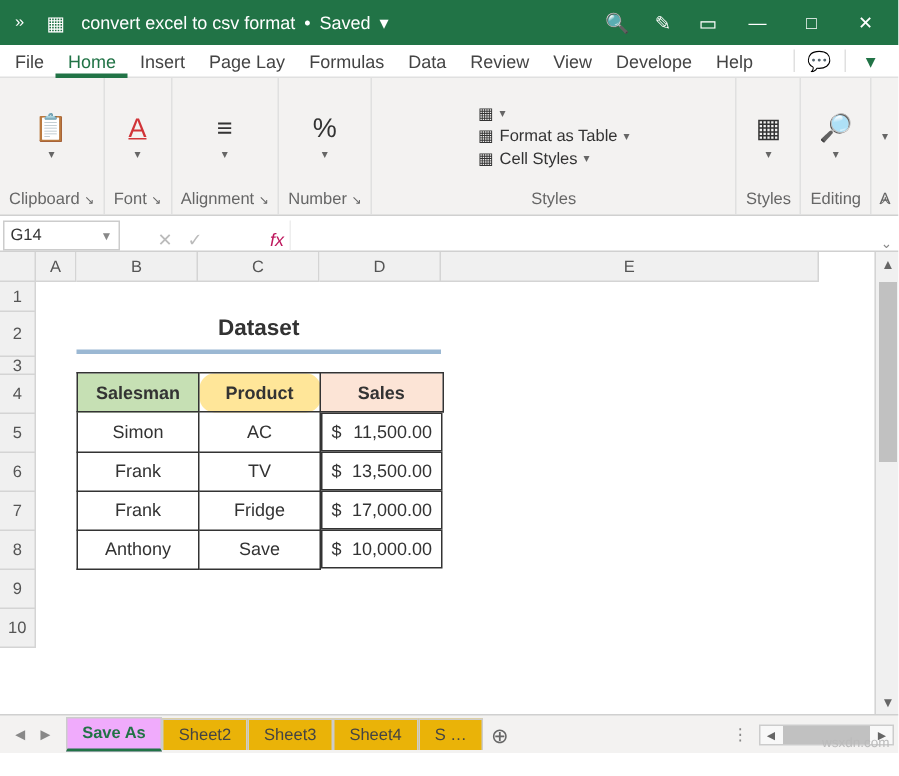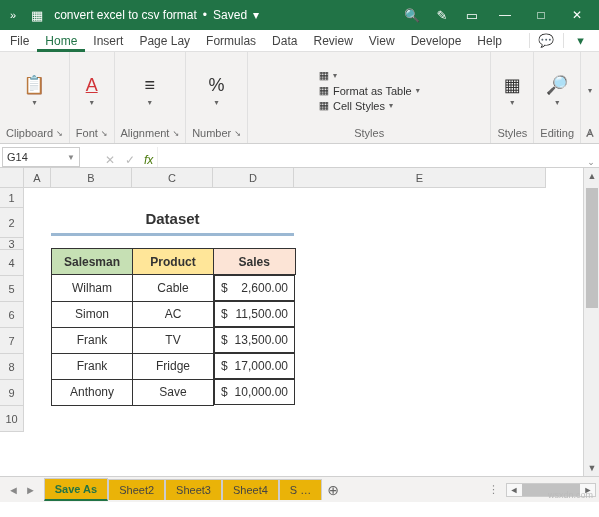--- a/index.html
+++ b/index.html
@@ -24,48 +24,48 @@
 .ribbtn .ico { font-size: 18px; }
 .drop { font-size: 8px; color: #666; }
 .styles-col { display: flex; flex-direction: column; gap: 2px; font-size: 11px; padding: 2px 4px; }
 .styles-col .srow { display: flex; align-items: center; gap: 4px; }
 .ribbon-collapse { position: absolute; right: 4px; bottom: 2px; font-size: 10px; color: #666; }
 .namebox-row { height: 24px; display: flex; align-items: flex-end; border-bottom: 1px solid #d0d0d0; background: #fff; }
 .namebox { width: 78px; border: 1px solid #ccc; height: 20px; margin: 0 2px; padding: 0 4px; display: flex; align-items: center; font-size: 11px; }
 .namebox .dd { font-size: 8px; color: #888; margin-left: auto; }
 .fxspacer { width: 18px; }
 .fxbtn { width: 20px; text-align: center; color: #bbb; font-size: 12px; }
-.fxlabel { font-style: italic; font-size: 12px; padding: 0 4px; color: #4d7c0f; }
+.fxlabel { font-style: italic; font-size: 12px; padding: 0 4px; color: #be185d; margin-left: 36px; }
 .fxbar { flex: 1; border-left: 1px solid #eee; height: 20px; }
 .fxexpand { width: 16px; text-align: center; color: #888; font-size: 9px; }
 .grid-area { display: flex; height: 308px; position: relative; background: #fff; }
 .colheads { display: flex; height: 20px; }
 .rowh, .colh, .corner { background: #f0f0f0; border-right: 1px solid #d4d4d4; border-bottom: 1px solid #d4d4d4; font-size: 11px; color: #555; display: flex; align-items: center; justify-content: center; }
 .corner { width: 24px; height: 20px; }
 .colh { height: 20px; }
 .rowh { width: 24px; }
 .colA { width: 27px; } .colB { width: 81px; } .colC { width: 81px; } .colD { width: 81px; } .colE { width: 252px; }
 .grid-body { display: flex; }
 .rowheads { display: flex; flex-direction: column; }
 .cells { position: relative; width: 546px; }
 .dataset-title { position: absolute; left: 27px; top: 18px; width: 243px; height: 30px; border-bottom: 3px solid #9bb8d3; text-align: center; font-weight: bold; font-size: 15px; padding-top: 4px; }
 .dtable { position: absolute; left: 27px; top: 60px; border-collapse: collapse; }
 .dtable th, .dtable td { border: 1px solid #333; height: 26px; font-size: 12px; width: 81px; text-align: center; }
 .dtable th { font-weight: bold; }
 .dtable th.h1 { background: #c6e0b4; margin-left: 40px; }
-.dtable th.h2 { background: #ffe699; }
+.dtable th.h2 { background: #ffe699; border-radius: 10px; }
 .dtable th.h3 { background: #fce4d6; }
 .dtable td.sales { text-align: left; padding: 0 6px; display: flex; justify-content: space-between; align-items: center; }
 .vscroll { width: 16px; background: #f0f0f0; border-left: 1px solid #d4d4d4; position: relative; }
 .vscroll .thumb { position: absolute; top: 20px; left: 2px; width: 12px; height: 120px; background: #c1c1c1; }
 .vscroll .arr { position: absolute; left:0; width:16px; height:16px; text-align:center; font-size:9px; color:#666; line-height:16px;}
 .tabbar { height: 26px; background: #f3f2f1; display: flex; align-items: center; border-top: 1px solid #d0d0d0; font-size: 11px; }
 .tabnav { display: flex; gap: 6px; padding: 0 8px; color: #888; }
 .tab { padding: 4px 10px; background: #eab308; border: 1px solid #ccc; border-bottom: none; color: #444; }
-.tab.active { background: #eab308; color: #217346; font-weight: 600; border-bottom: 2px solid #217346; }
+.tab.active { background: #f0abfc; color: #217346; font-weight: 600; border-bottom: 2px solid #217346; }
 .tabadd { width: 22px; text-align: center; font-size: 14px; color: #666; }
 .hscroll { flex: 0 0 90px; height: 14px; border: 1px solid #ccc; margin: 0 3px; display:flex; align-items:center; position:relative; background:#f8f8f8;}
 .hscroll .arr { width: 14px; text-align: center; font-size: 9px; color: #666; }
 .hscroll .thumb { flex:1; height: 12px; background: #c1c1c1; margin: 0 1px;}
 .watermark { position: absolute; right: 6px; top: 490px; font-size: 9px; color: #bbb; font-family: Arial; }
 </style>
 </head>
 <body>
 
 <div class="titlebar">
@@ -241,28 +241,20 @@
       </div>
       <div class="cells">
         <div class="dataset-title">Dataset</div>
         <table class="dtable">
           <tbody>
               <tr>
             <th class="h1">Salesman</th>
             <th class="h2">Product</th>
             <th class="h3">Sales</th>
           </tr>
-          <tr>
-                <td>Wilham</td>
-                <td>Cable</td>
-                <td class="sales">
-                  <span>$</span>
-                  <span>2,600.00</span>
-                </td>
-              </tr>
           <tr>
                 <td>Simon</td>
                 <td>AC</td>
                 <td class="sales">
                   <span>$</span>
                   <span>11,500.00</span>
                 </td>
               </tr>
           <tr>
                 <td>Frank</td>

